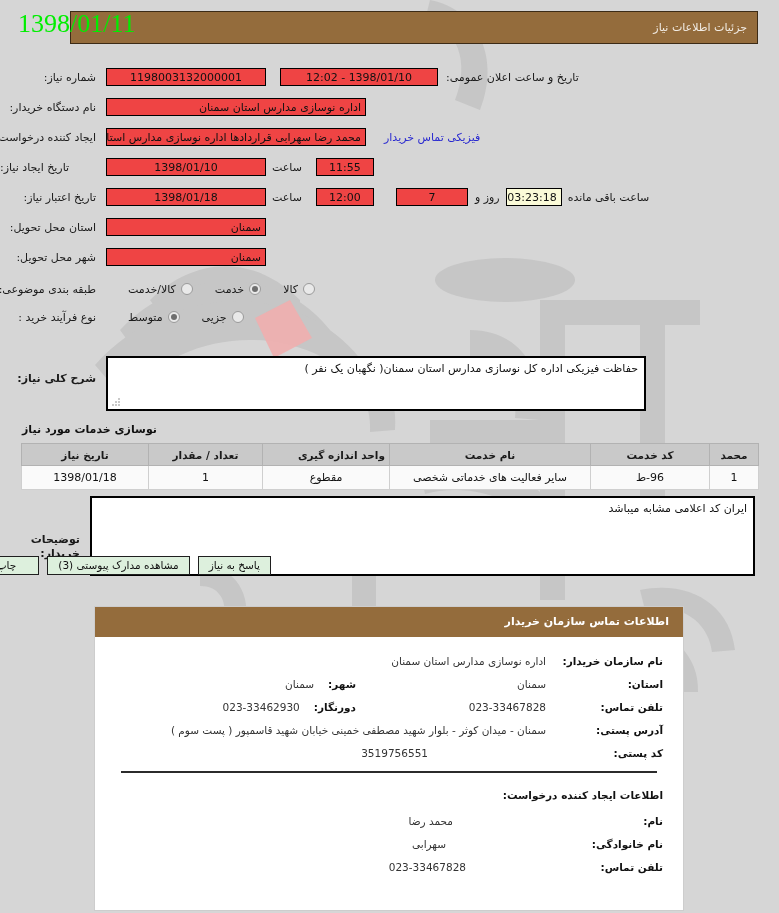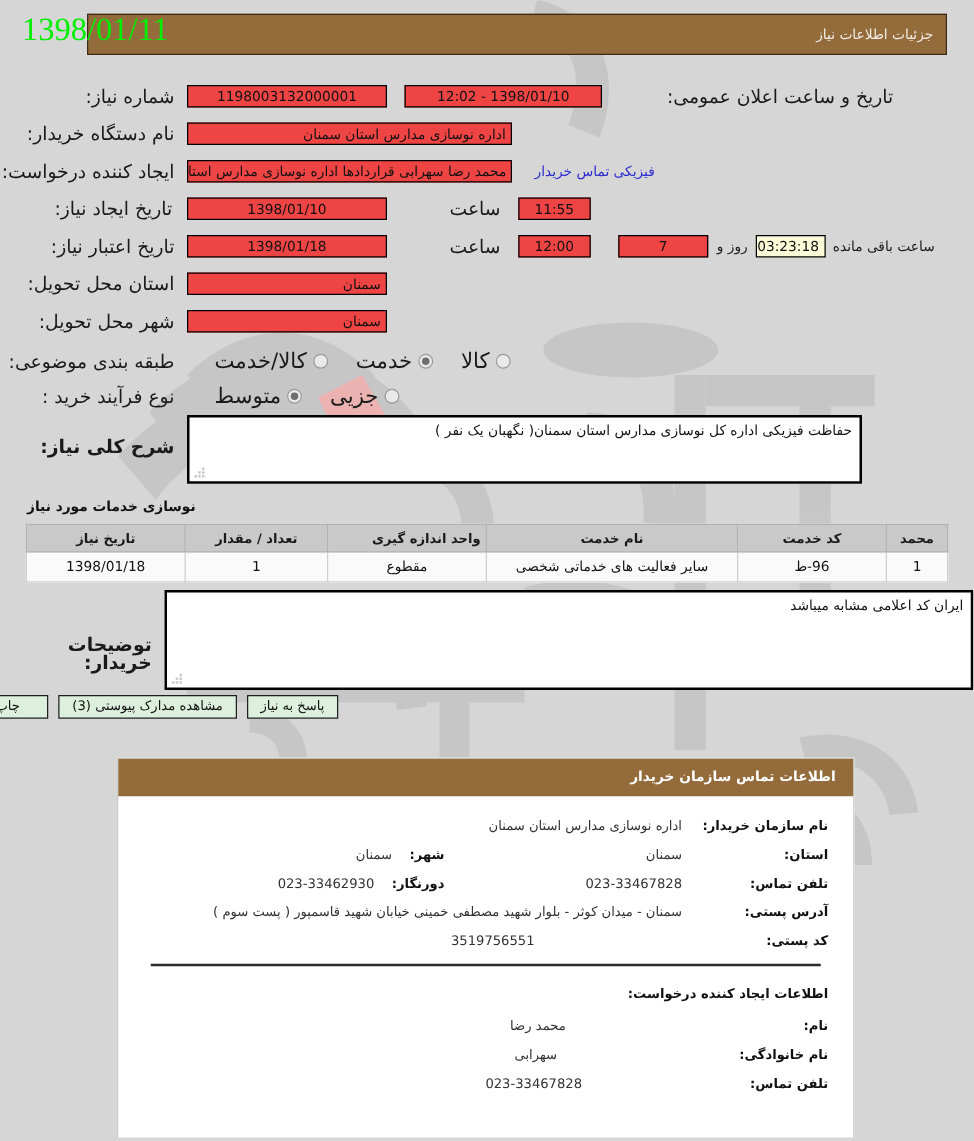--- a/index.html
+++ b/index.html
@@ -71,25 +71,24 @@
   .row {
     display: flex;
     flex-direction: row;
     align-items: center;
     justify-content: flex-start;
     margin: 0;
     height: 26px;
     padding-right: 0;
   }
   .lbl {
-    font-size: 15px;
+    font-size: 11px;
     color: #1a1a1a;
     text-align: right;
     white-space: nowrap;
-    padding-left: 44px;
   }
   .field {
     background: #ef4444;
     border: 1px solid #000;
     height: 18px;
     line-height: 18px;
     font-size: 11px;
     color: #111;
     padding: 0 4px;
     box-sizing: border-box;
@@ -123,21 +122,21 @@
   }
   .radio.on::after {
     content: "";
     position: absolute;
     left: 2px; top: 2px;
     width: 6px; height: 6px;
     border-radius: 50%;
     background: #6e6e6e;
   }
   .radio-group { display: inline-flex; align-items: center; gap: 5px; margin-left: 22px; }
-  .radio-group .rlabel { font-size: 17px; color: #1a1a1a; white-space: nowrap; }
+  .radio-group .rlabel { font-size: 11px; color: #1a1a1a; white-space: nowrap; }
 
   
   .bigbox {
     background: #fff;
     border: 2px solid #000;
     box-sizing: border-box;
     font-size: 11px;
     color: #111;
     padding: 4px 6px;
     text-align: right;
@@ -400,21 +399,21 @@
           <span class="rlabel">جزیی</span>
         </span>
         <span class="radio-group">
           <span class="radio on"></span>
           <span class="rlabel">متوسط</span>
         </span>
       </div>
       <div class="lbl" style="width:96px;text-align:right;order:99;">نوع فرآیند خرید :</div>
     </div>
 
-    <div style="display:flex;flex-direction:row;align-items:flex-start;margin-top:2px;">
+    <div style="display:flex;flex-direction:row;align-items:flex-start;margin-top:26px;">
       <div style="flex:1;"></div>
       <div class="bigbox" style="width:540px;height:55px;margin-left:10px;order:98;">
         <span>حفاظت فیزیکی اداره کل نوسازی مدارس استان سمنان( نگهبان یک نفر )</span>
         <svg class="resize" viewBox="0 0 10 10">
             <g fill="#888">
               <rect x="7" y="7" width="2" height="2"></rect>
               <rect x="4" y="7" width="2" height="2"></rect>
               <rect x="7" y="4" width="2" height="2"></rect>
               <rect x="1" y="7" width="2" height="2"></rect>
               <rect x="4" y="4" width="2" height="2"></rect>

